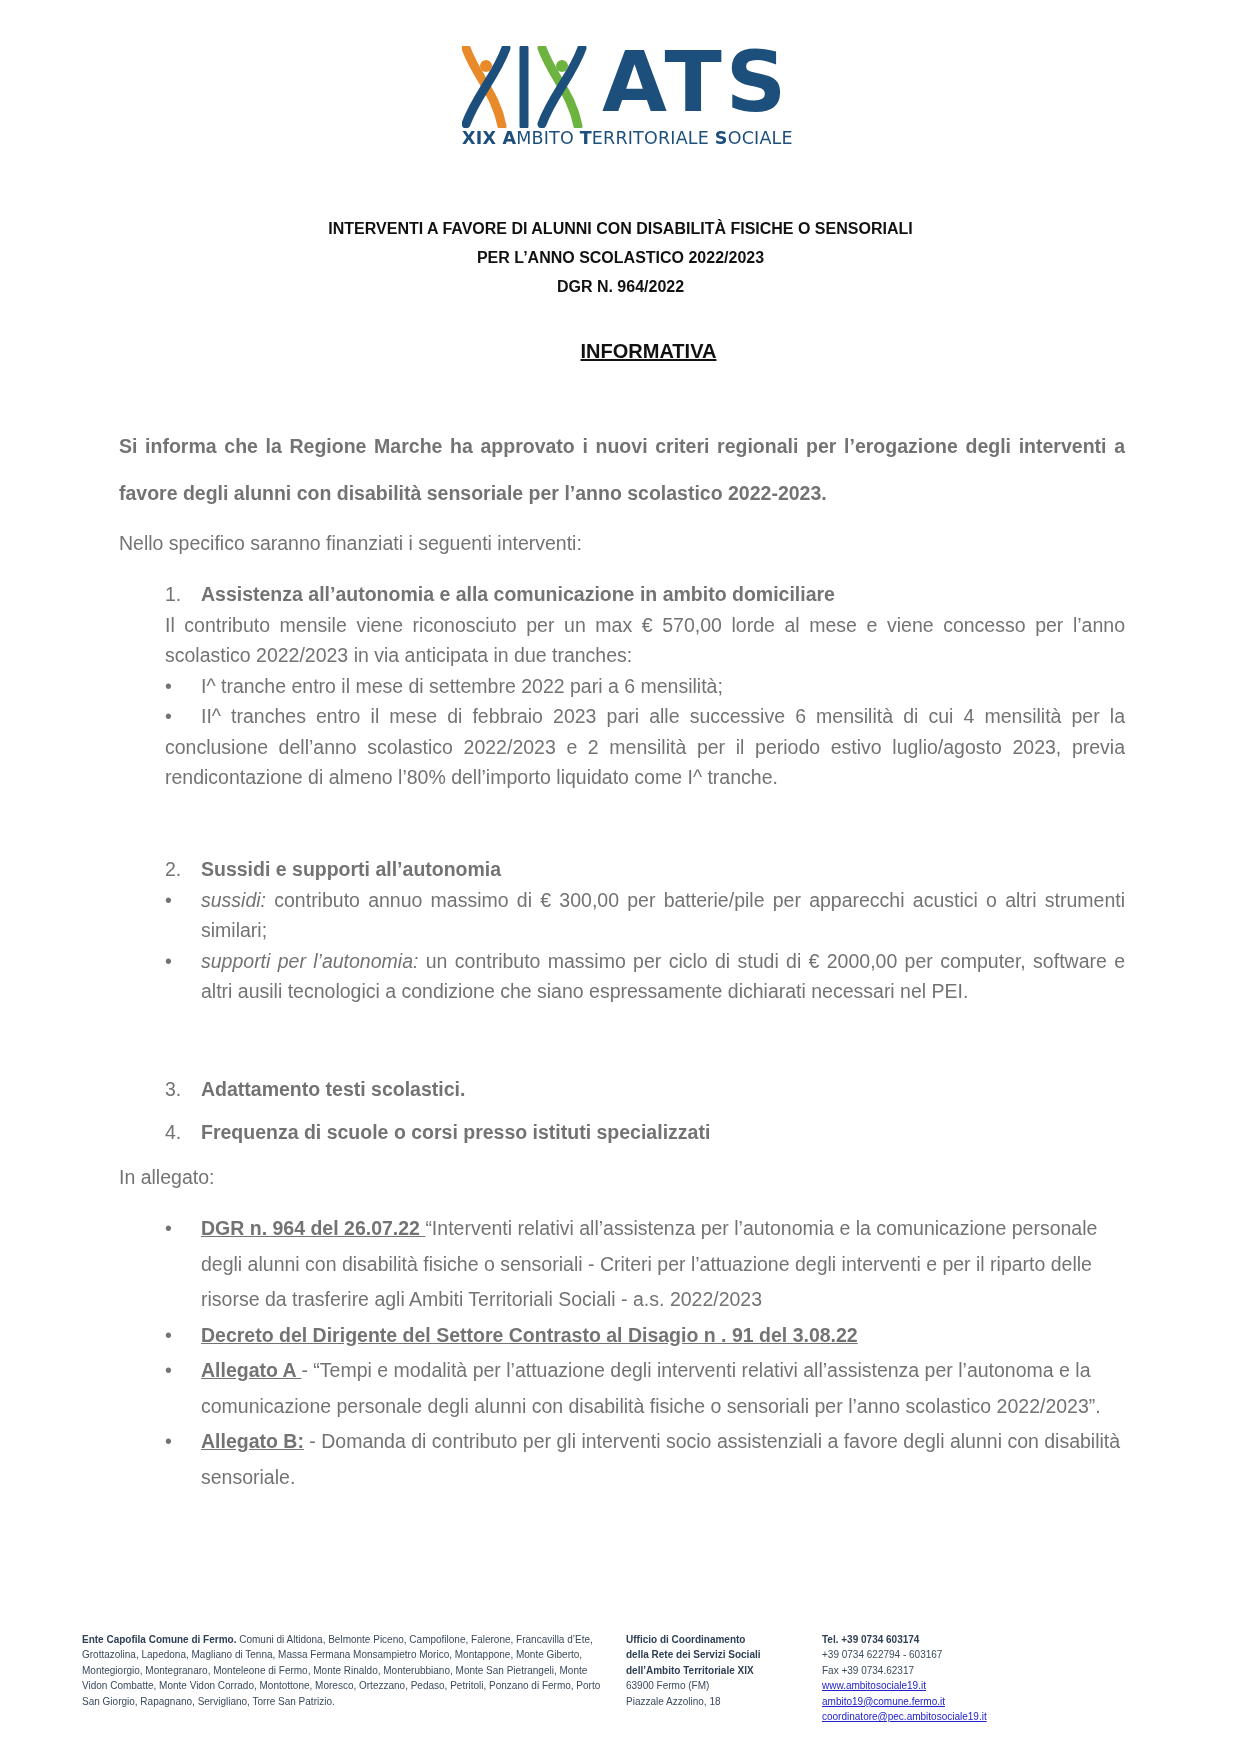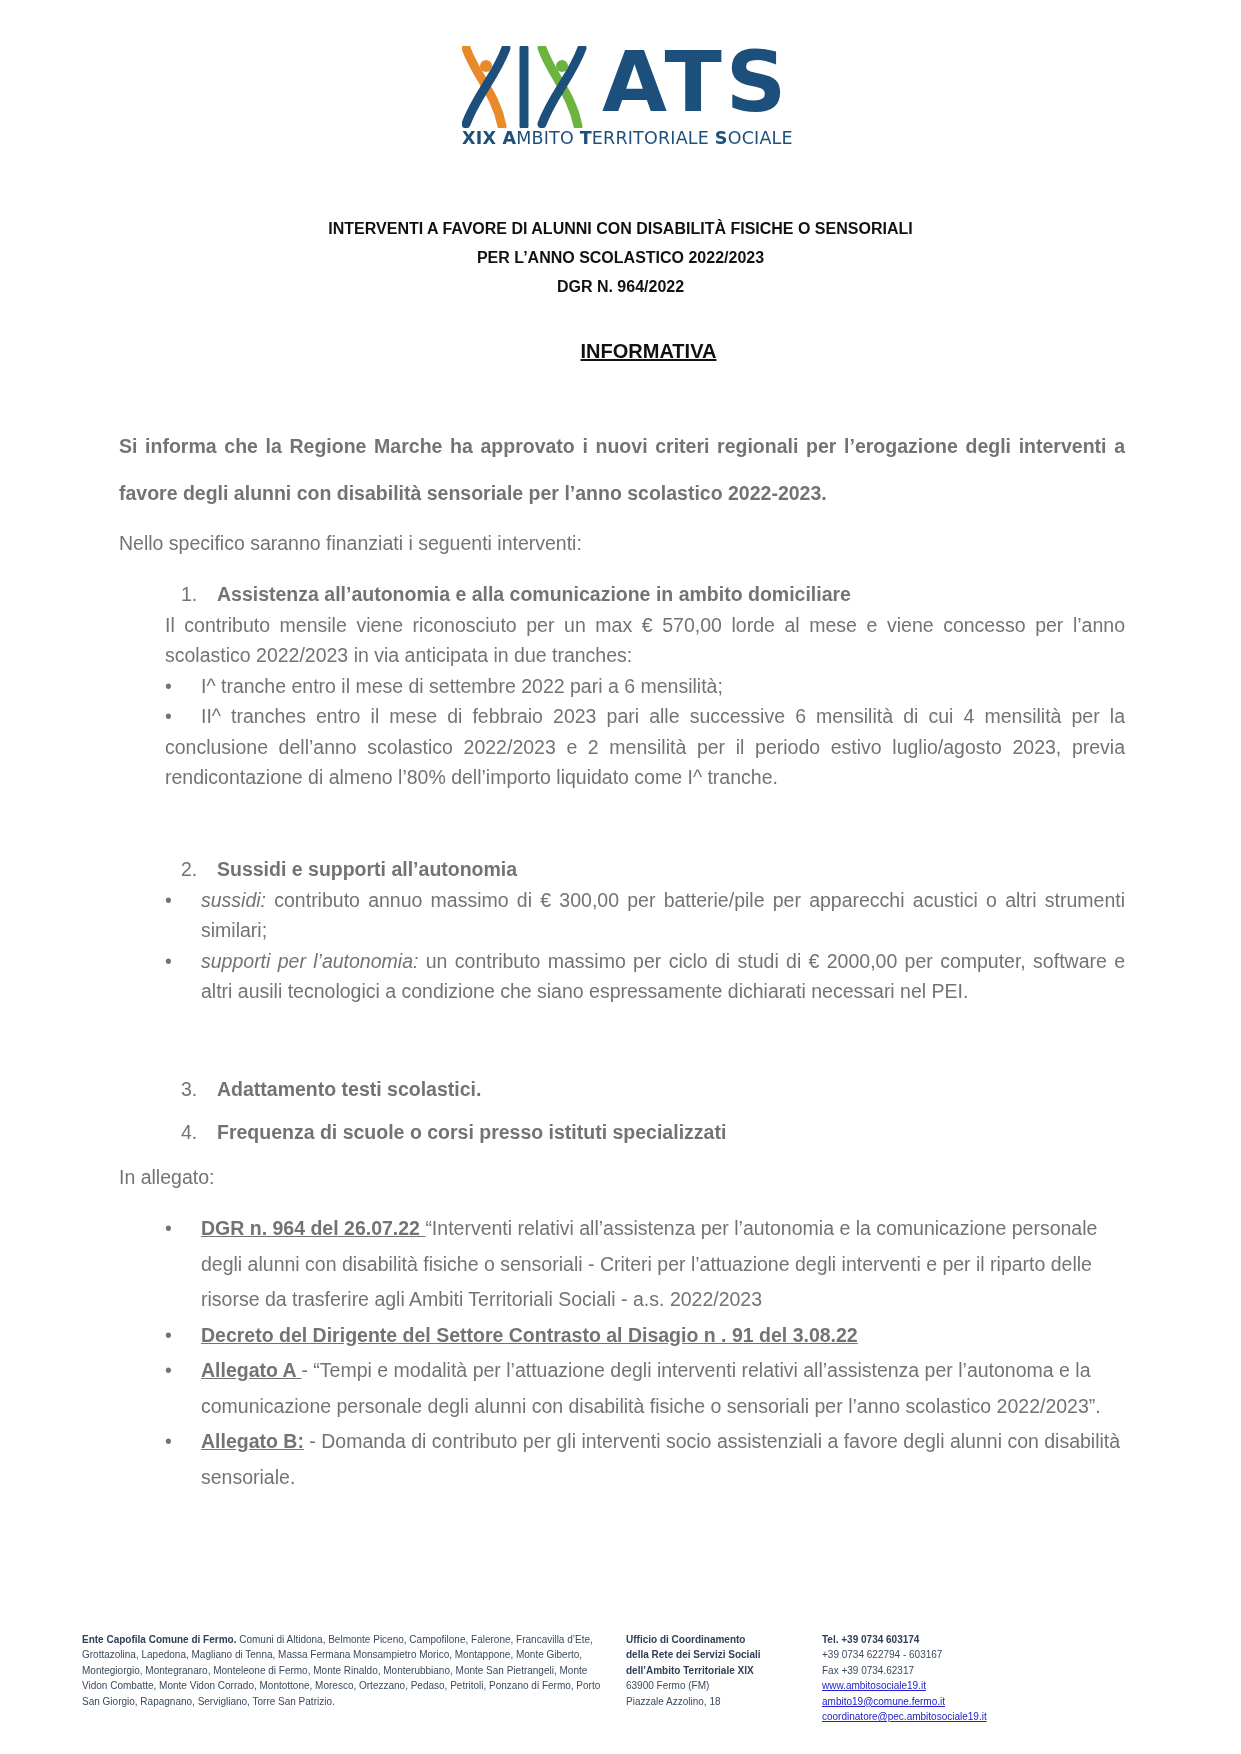--- a/index.html
+++ b/index.html
@@ -15,21 +15,21 @@
 
   
   .title-block { position: absolute; left: 0; width: 1241px; top: 206px; text-align: center; font-family: "Liberation Sans", sans-serif; font-weight: bold; font-size: 16px; line-height: 29px; color: #111; }
   .informativa { position: absolute; left: 0; width: 1241px; top: 332px; text-align: center; font-family: "Liberation Sans", sans-serif; font-weight: bold; font-size: 20px; text-decoration: underline; padding-left: 28px; }
 
   .txt { font-family: "Liberation Sans", sans-serif; font-size: 19.5px; color: #737373; }
   .intro { position: absolute; left: 119px; width: 1006px; top: 415px; font-weight: bold; line-height: 47px; text-align: justify; text-align-last: left; }
   .specifico { position: absolute; left: 119px; top: 524px; }
 
   .section { position: absolute; left: 165px; width: 960px; line-height: 30.5px; text-align: justify; }
-  .section .num-head { margin-left: 16px; }
+  .section .num-head { margin-left: 0; }
   .section .num-head .n { display: inline-block; width: 36px; font-weight: normal; }
   .section .num-head .h { font-weight: bold; }
   .section p { margin: 0; }
   .bul { position: relative; padding-left: 0; }
   .bul .dot { display: inline-block; width: 36px; }
   .bul-hang { position: relative; padding-left: 36px; }
   .bul-hang .dot { position: absolute; left: 0; top: 0; }
   .s1 { top: 571px; }
   .s2 { top: 846px; }
   .s3 { top: 1066px; }

